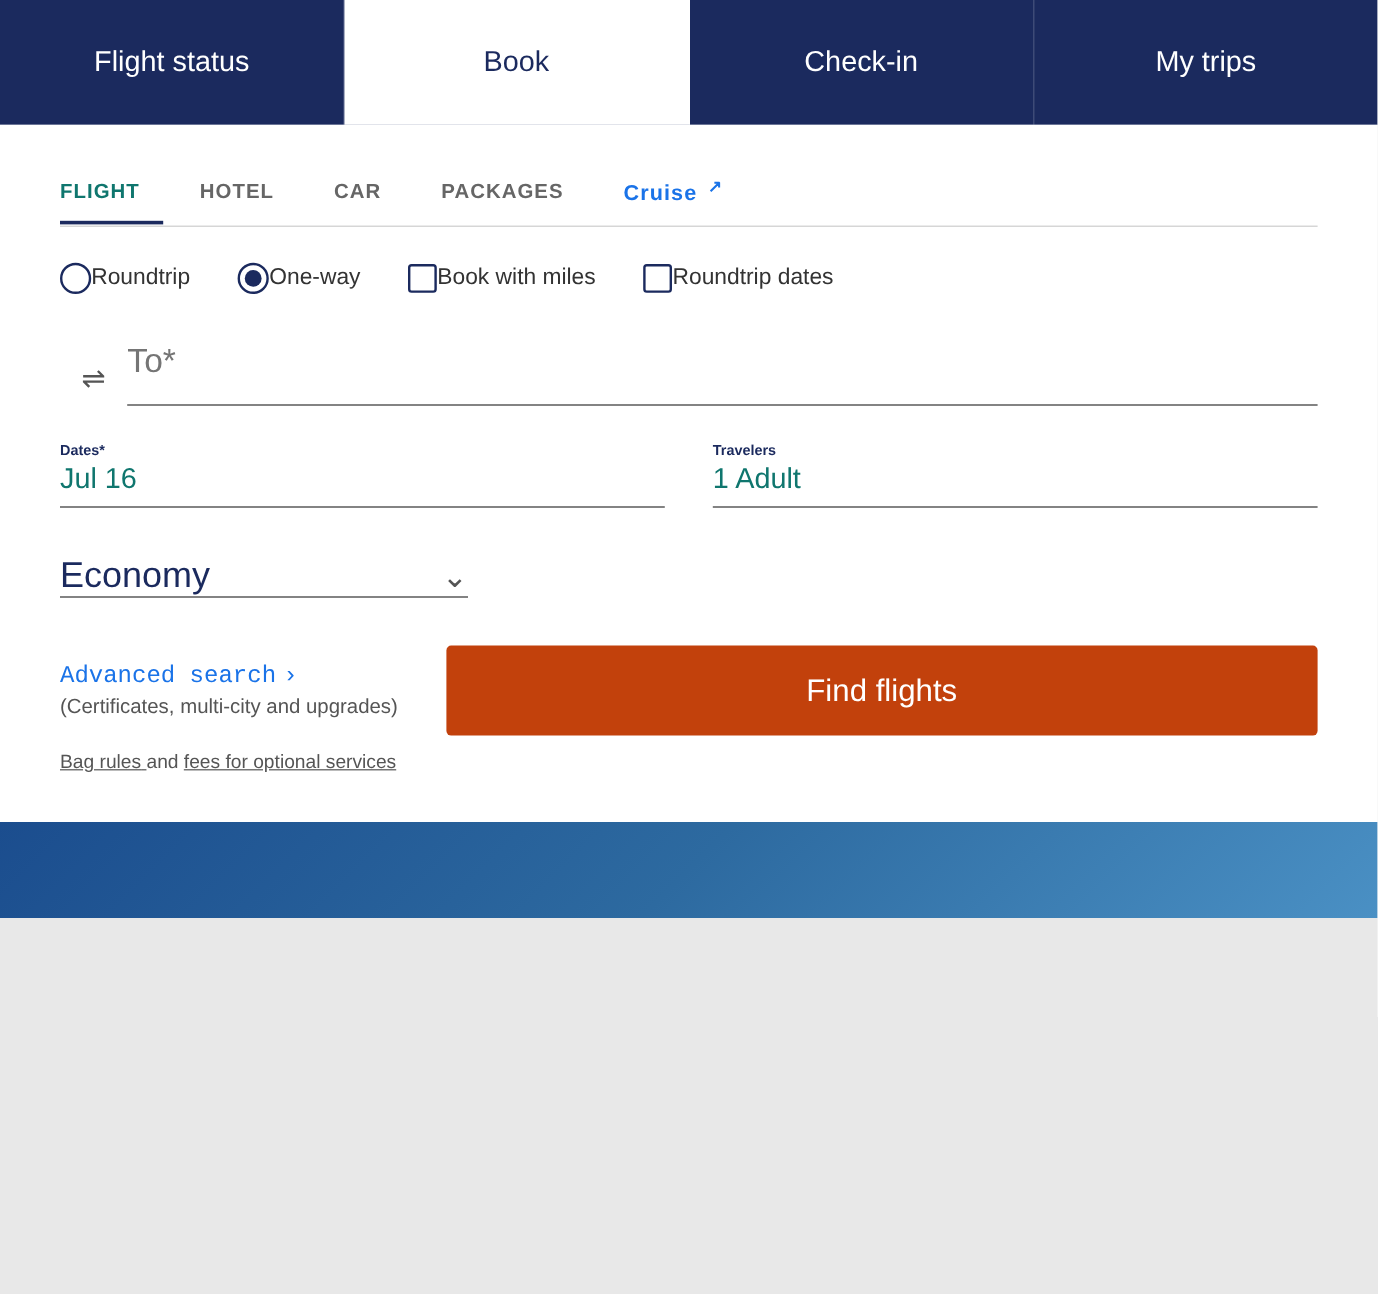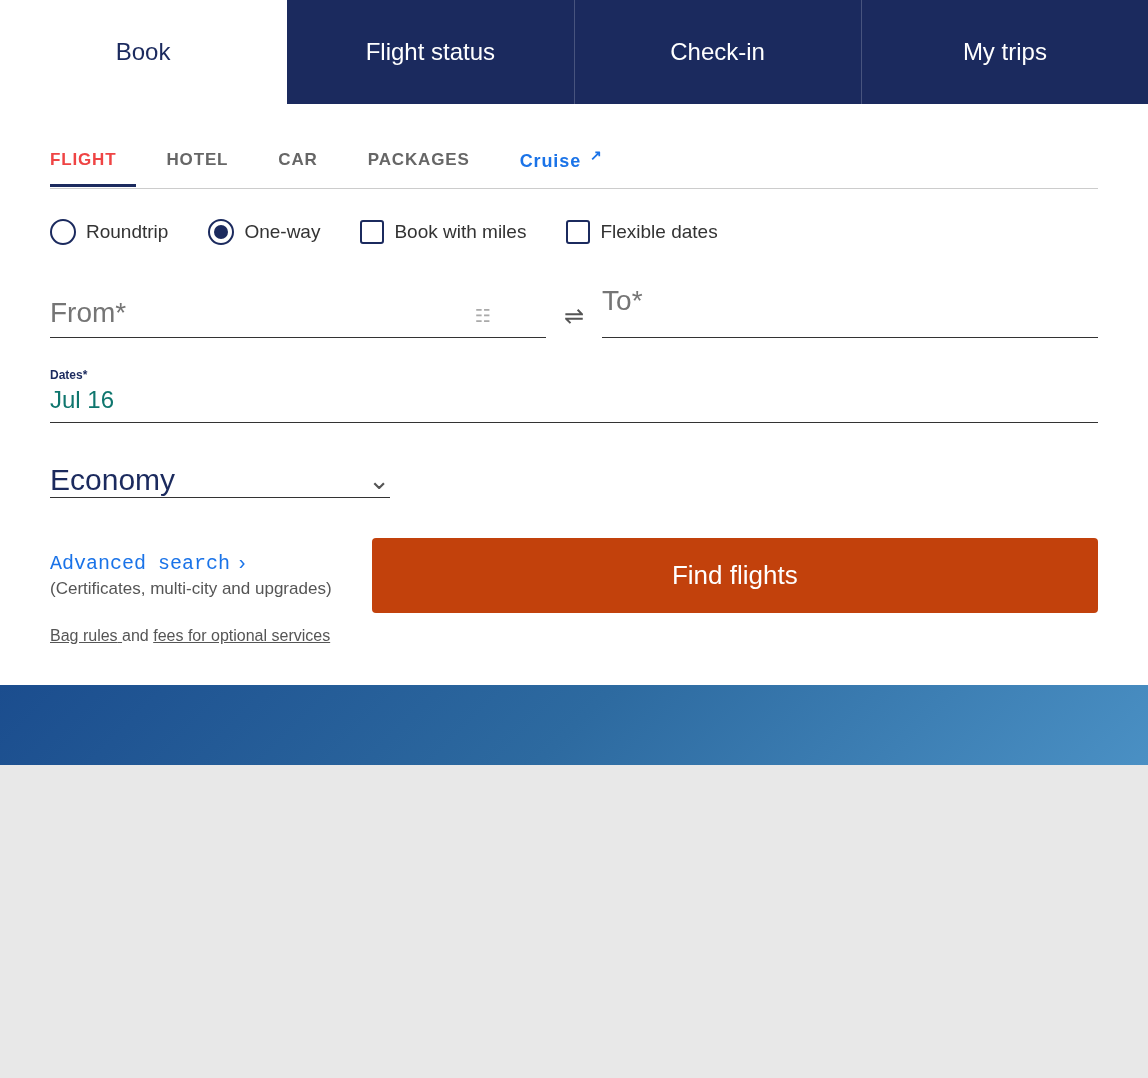--- a/index.html
+++ b/index.html
@@ -69,21 +69,21 @@
       color: #666;
       letter-spacing: 0.05em;
       cursor: pointer;
       text-transform: uppercase;
       border-bottom: 3px solid transparent;
       position: relative;
       bottom: -1px;
     }
 
     .sub-tab.active {
-      color: #ef4444;
+      color: #0f766e;
       border-bottom: 3px solid #1b2a5e;
     }
 
     .sub-tab.cruise {
       color: #1a73e8;
       font-weight: 600;
       text-transform: none;
       font-size: 18px;
     }
 
@@ -91,21 +91,20 @@
     .options-row {
       display: flex;
       align-items: center;
       gap: 40px;
       margin-bottom: 40px;
     }
 
     .radio-label, .checkbox-label {
       display: flex;
       align-items: center;
-      gap: 10px;
       font-size: 19px;
       color: #333;
       cursor: pointer;
     }
 
     .radio-outer {
       width: 26px;
       height: 26px;
       border-radius: 50%;
       border: 2px solid #1b2a5e;
@@ -310,25 +309,25 @@
       height: 80px;
       background: linear-gradient(135deg, #1b4d8e 0%, #2d6aa0 50%, #4a90c4 100%);
     }
   </style>
 </head>
 <body>
 
 <div class="app-container">
 
   <div class="top-nav">
+    <div class="nav-item">
+      <span>Flight status</span>
+    </div>
     <div class="nav-item active">
       <span>Book</span>
-    </div>
-    <div class="nav-item">
-      <span>Flight status</span>
     </div>
     <div class="nav-item">
       <span>Check-in</span>
     </div>
     <div class="nav-item">
       <span>My trips</span>
     </div>
   </div>
 
   <div class="content-area">
@@ -366,43 +365,43 @@
         <span>One-way</span>
       </label>
 
       <label class="checkbox-label">
         <div class="checkbox-box"></div>
         <span>Book with miles</span>
       </label>
 
       <label class="checkbox-label">
         <div class="checkbox-box"></div>
-        <span>Flexible dates</span>
+        <span>Roundtrip dates</span>
       </label>
     </div>
 
     <div class="from-to-row">
-      <div class="from-field">
-        <input type="text" placeholder="From*" style="">
-        <span class="airport-icon">☷</span>
-      </div>
 
       <div class="swap-area">
         <span class="swap-icon">⇌</span>
       </div>
 
       <div class="to-field">
         <input type="text" placeholder="To*" style="">
       </div>
     </div>
 
     <div class="dates-travelers-row">
       <div class="field-group">
         <div class="field-label">Dates*</div>
         <div class="field-value">Jul 16</div>
+      </div>
+      <div class="field-group">
+        <div class="field-label">Travelers</div>
+        <div class="field-value">1 Adult</div>
       </div>
     </div>
 
     <div class="economy-row">
       <div class="economy-select">
         <span class="economy-text">Economy</span>
         <span class="chevron-down">⌄</span>
       </div>
     </div>
 

